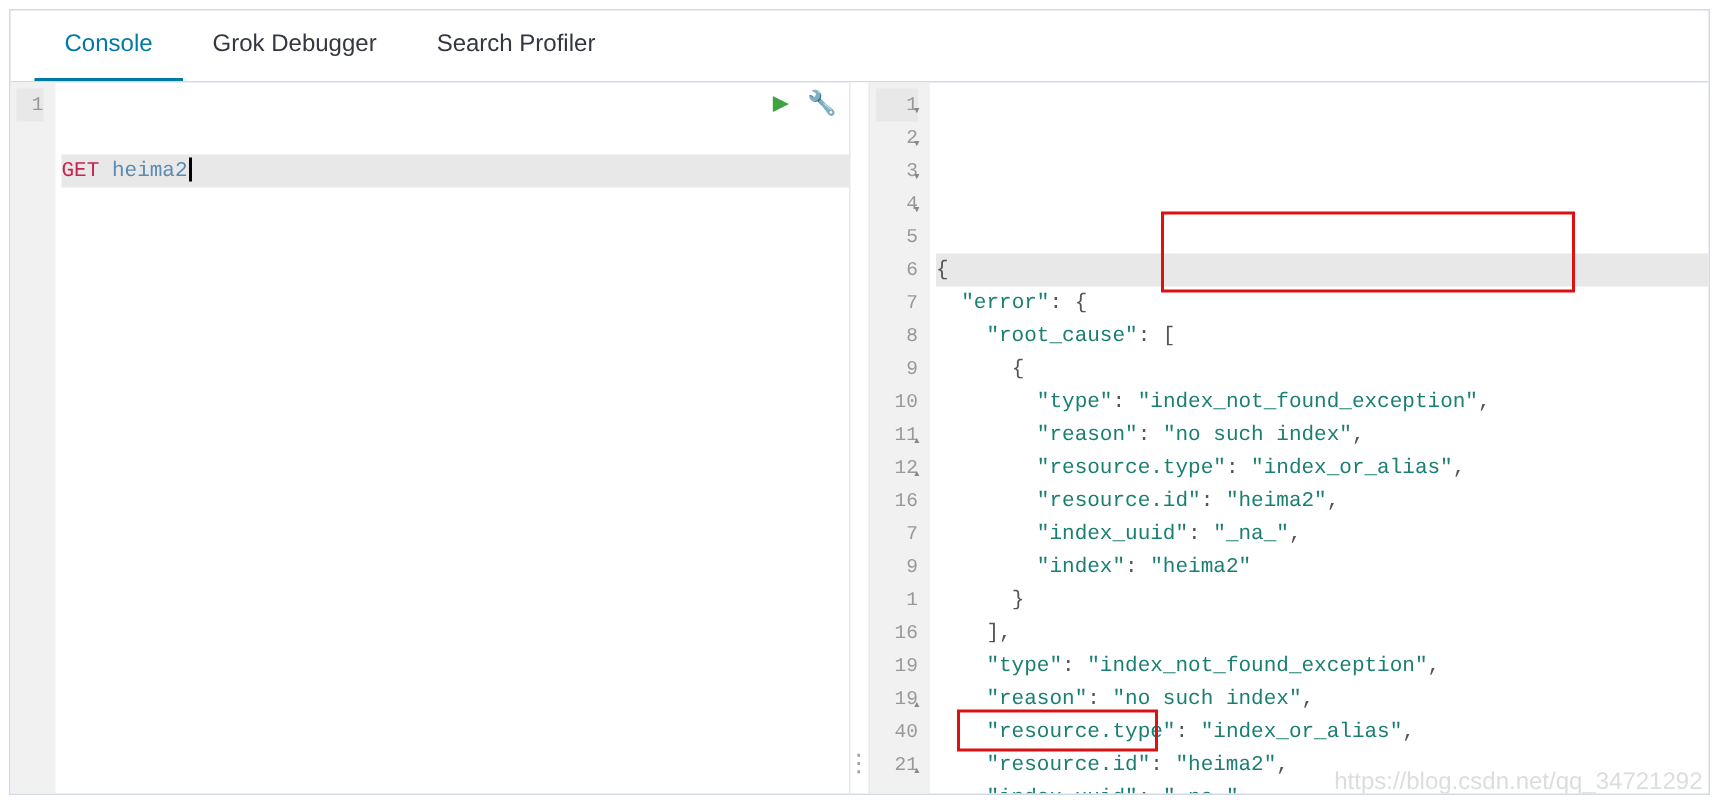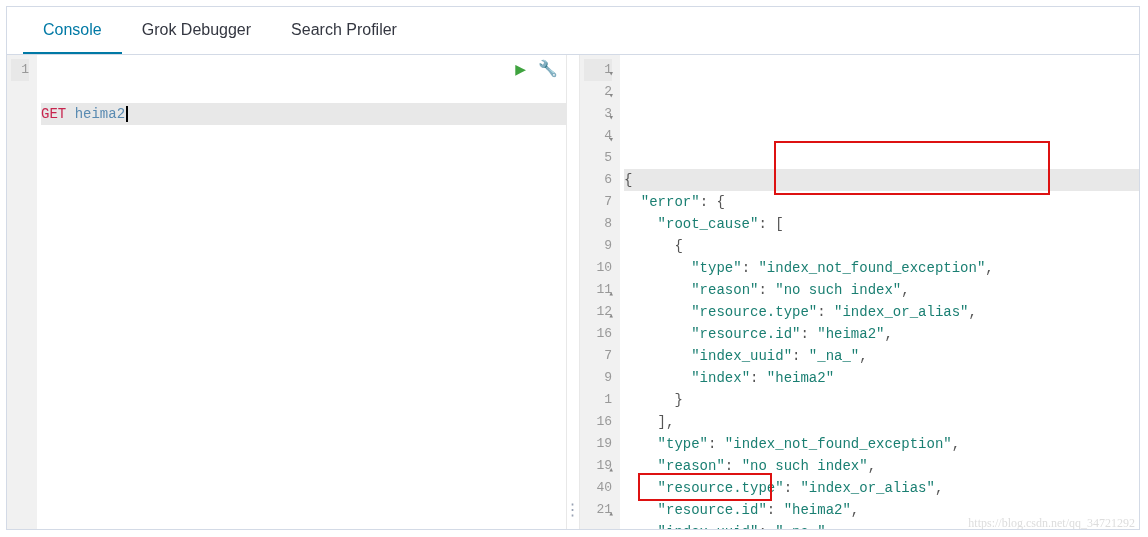--- a/index.html
+++ b/index.html
@@ -129,23 +129,23 @@
   }
   .hl-box1 {
     position: absolute;
     border: 2px solid #d11;
     pointer-events: none;
   }
   .watermark {
     position: absolute;
     right: 4px;
     bottom: -2px;
-    font-size: 12px;
+    font-size: 16px;
     color: #ddd;
-    font-family: Liberation Serif, serif;
+    font-family: Liberation Sans, sans-serif;
     pointer-events: none;
   }
 </style>
 </head>
 <body>
 
 <div class="app">
 
   <div class="tabs">
     <div class="tab active">

